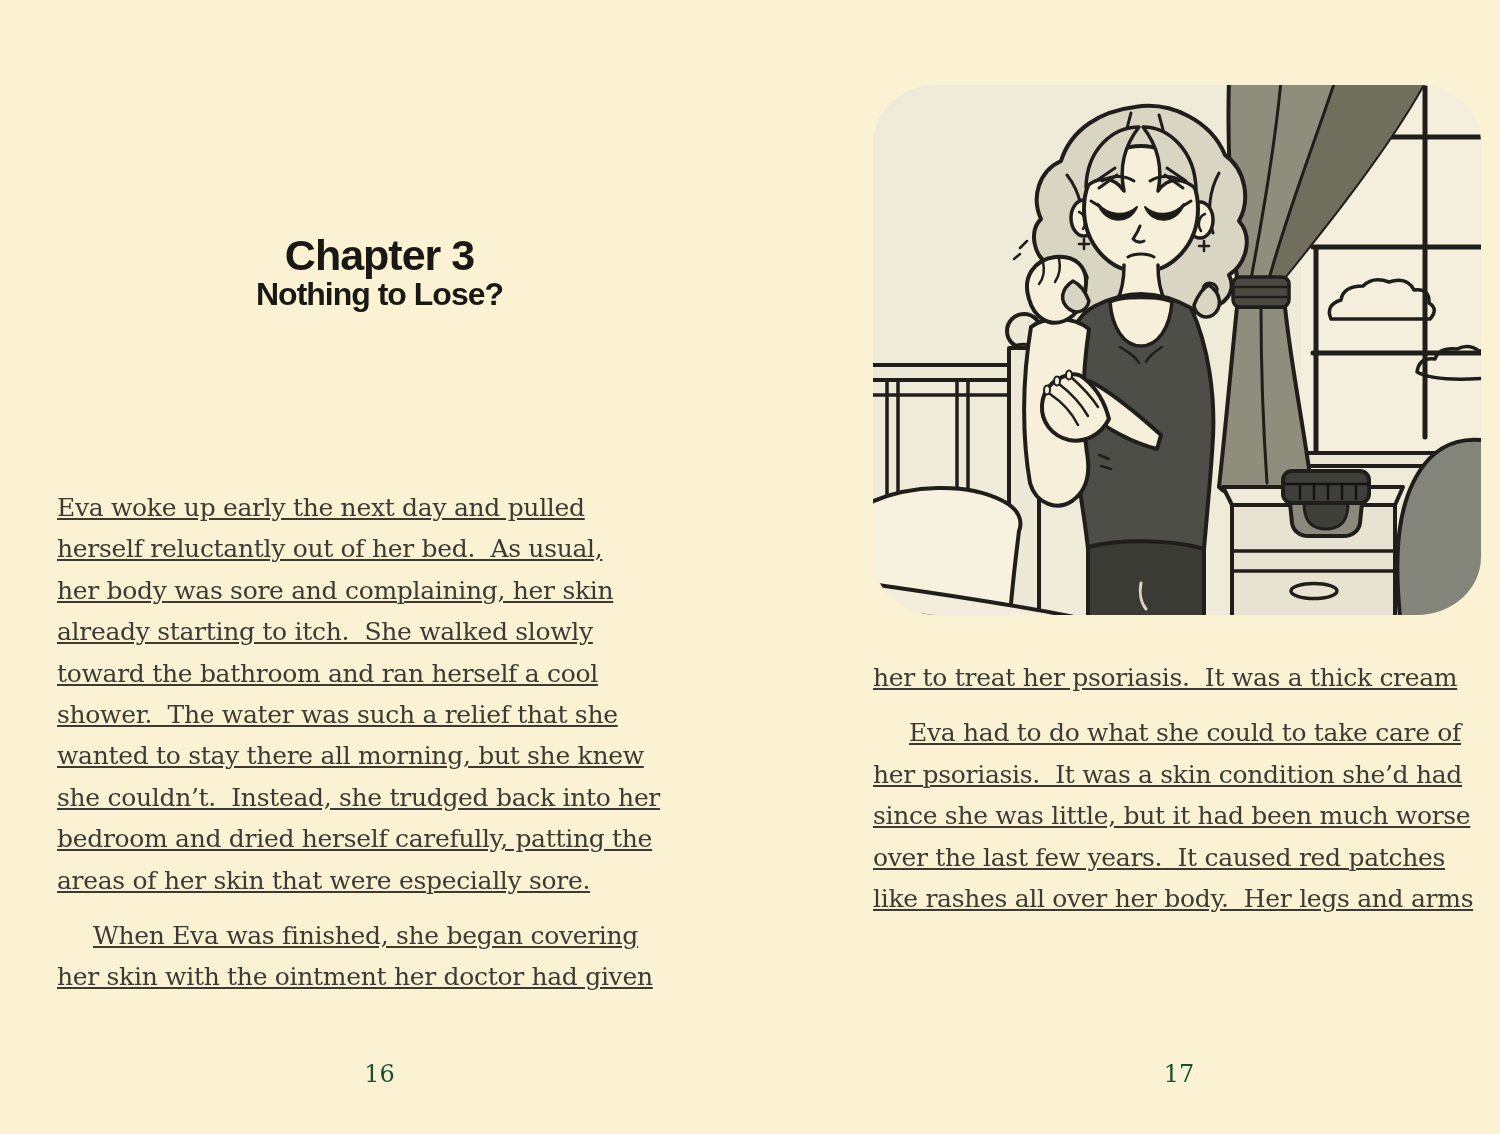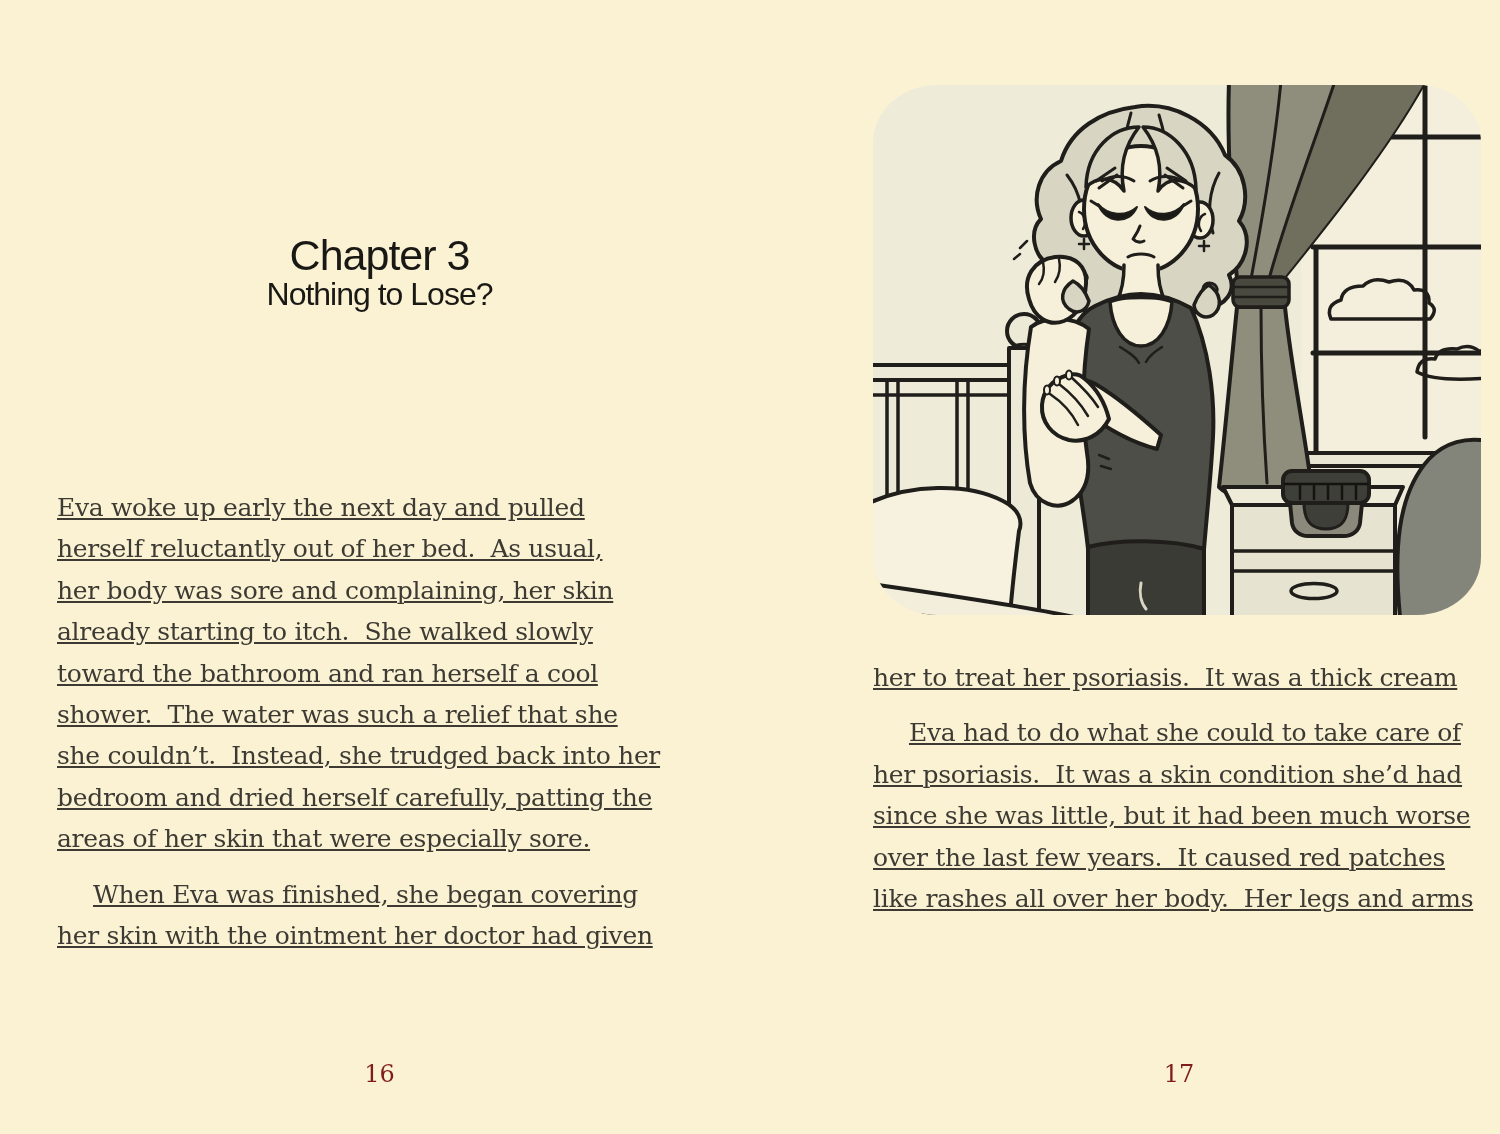--- a/index.html
+++ b/index.html
@@ -8,37 +8,37 @@
     background:#FAF2D3;
     font-family:"DejaVu Serif", serif;
     color:#3C3A33;
   }
   .page{position:absolute;top:0;height:1134px;width:750px;}
   .page-left{left:0;}
   .page-right{left:788px;}
 
   .chapter-heading{
     position:absolute;left:57px;top:233px;width:645px;text-align:center;
-    font-family:"Liberation Sans", sans-serif;font-weight:normal;
+    font-family:"Liberation Sans", sans-serif;font-weight:bold;
     color:#191814;letter-spacing:-1px;
   }
   .chapter-number{font-size:43px;line-height:1.05;}
   .chapter-title{font-size:32px;line-height:1.05;}
 
   .body-text{position:absolute;font-size:25px;line-height:41.4px;letter-spacing:-0.3px;text-decoration:underline;}
   .left-text{left:57px;top:487px;width:670px;}
   .right-text{left:85px;top:657px;width:640px;}
   .para{margin:0;}
   .para + .para{margin-top:14px;}
   .line{display:block;white-space:pre;}
   .first-indent{padding-left:36px;}
 
   .page-number{
     position:absolute;top:1060px;width:645px;text-align:center;
-    font-size:24px;color:#7f1d1d;letter-spacing:0;
+    font-size:24px;color:#14532d;letter-spacing:0;
   }
   .page-number.left{left:57px;}
   .page-number.right{left:85px;width:612px;}
 
   .illustration{
     position:absolute;left:85px;top:85px;width:608px;height:530px;
   }
 </style>
 </head>
 <body>
@@ -52,20 +52,21 @@
     </header>
 
     <div class="body-text left-text">
       <p class="para">
         <span class="line">Eva woke up early the next day and pulled</span>
         <span class="line">herself reluctantly out of her bed.  As usual,</span>
         <span class="line">her body was sore and complaining, her skin</span>
         <span class="line">already starting to itch.  She walked slowly</span>
         <span class="line">toward the bathroom and ran herself a cool</span>
         <span class="line">shower.  The water was such a relief that she</span>
+        <span class="line">wanted to stay there all morning, but she knew</span>
         <span class="line">she couldn’t.  Instead, she trudged back into her</span>
         <span class="line">bedroom and dried herself carefully, patting the</span>
         <span class="line">areas of her skin that were especially sore.</span>
       </p>
       <p class="para">
         <span class="line first-indent">When Eva was finished, she began covering</span>
         <span class="line">her skin with the ointment her doctor had given</span>
       </p>
     </div>
 

